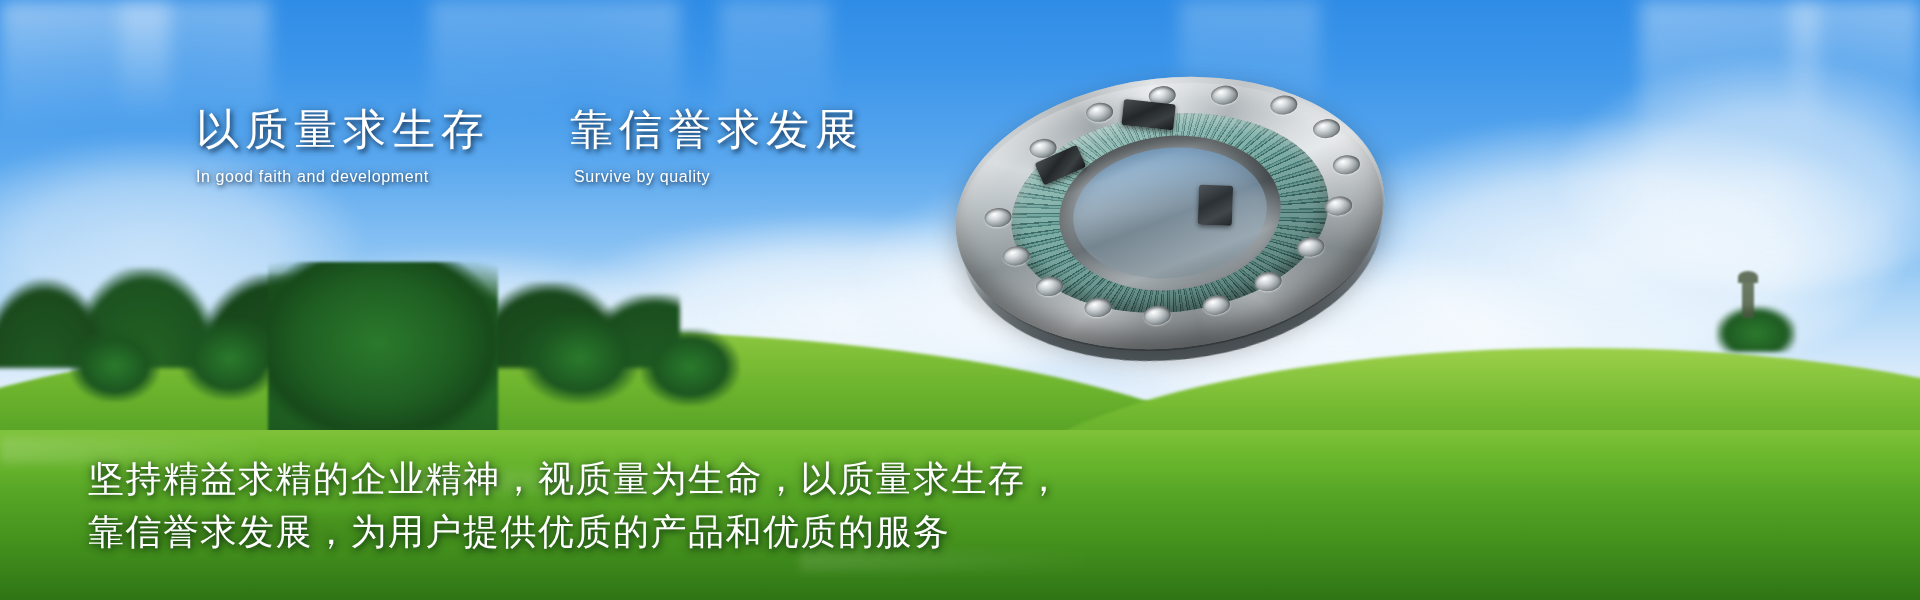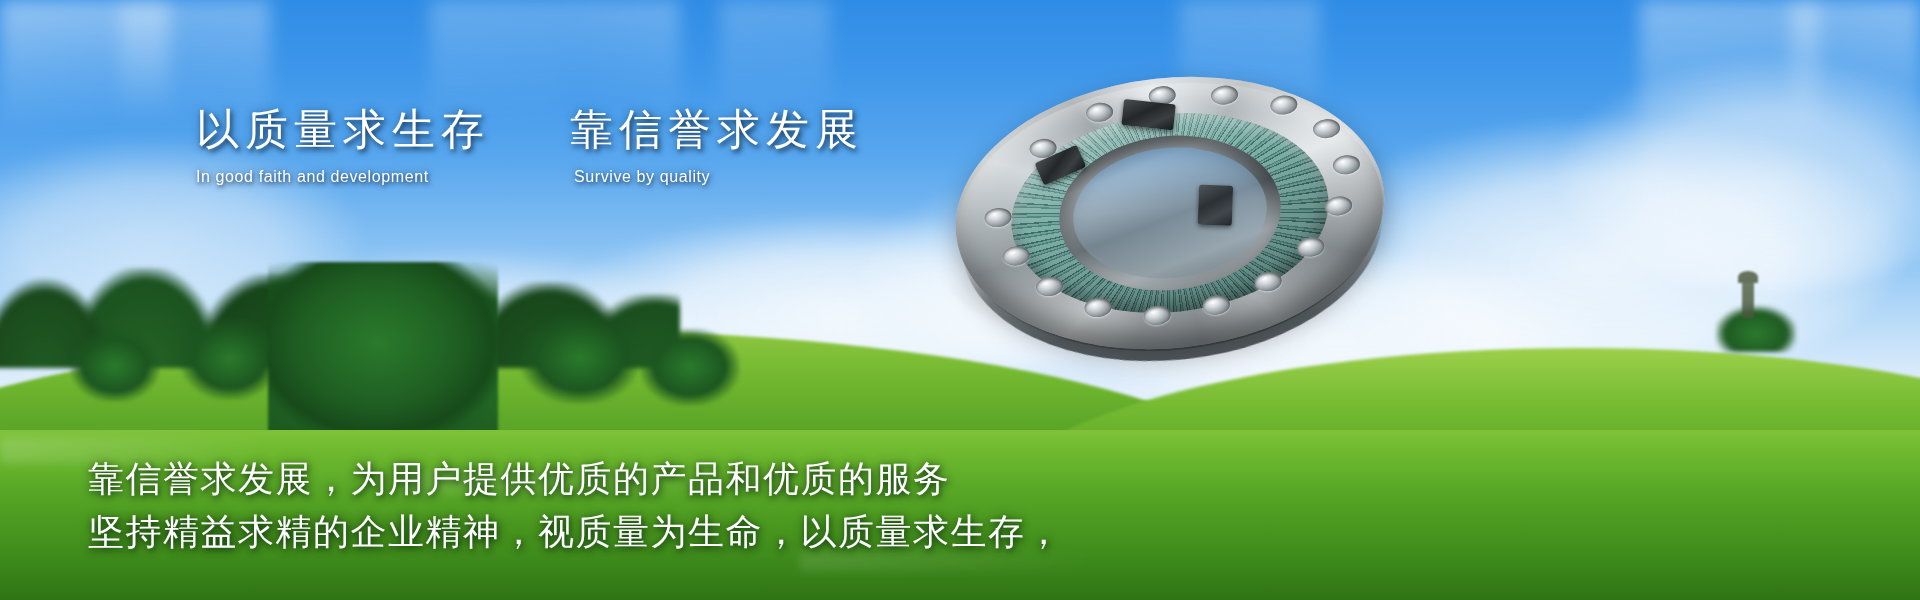--- a/index.html
+++ b/index.html
@@ -369,17 +369,17 @@
       <span class="slogan-cn">以质量求生存</span>
       <span class="slogan-en">In good faith and development</span>
     </div>
     <div class="slogan-block second">
       <span class="slogan-cn">靠信誉求发展</span>
       <span class="slogan-en">Survive by quality</span>
     </div>
   </div>
 
   <div class="tagline">
+    <span class="tagline-line">坚持精益求精的企业精神，视质量为生命，以质量求生存，</span>
     <span class="tagline-line">靠信誉求发展，为用户提供优质的产品和优质的服务</span>
-    <span class="tagline-line">坚持精益求精的企业精神，视质量为生命，以质量求生存，</span>
   </div>
 
 </div>
 
 </body></html>

